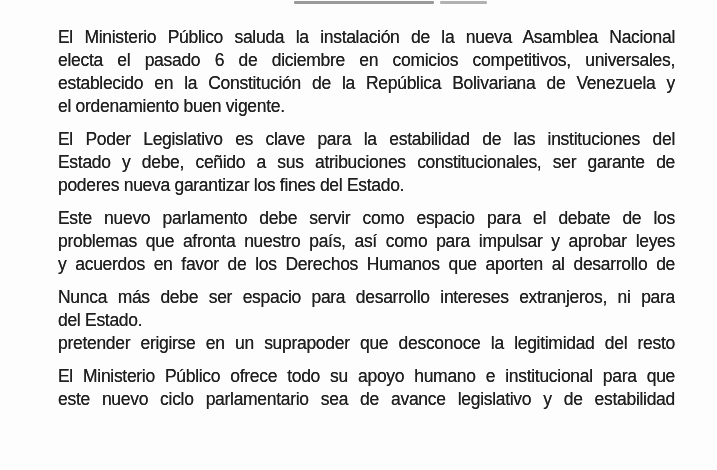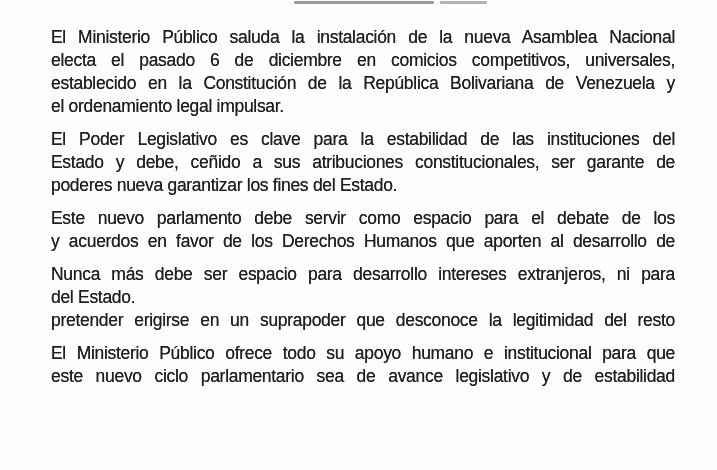--- a/index.html
+++ b/index.html
@@ -42,21 +42,21 @@
     top: 26px;
     width: 633px;
     color: #1f1f1f;
     font-size: 17.5px;
     line-height: 23px;
     letter-spacing: -0.3px;
     
     text-shadow: 0 0 0.5px rgba(25,25,25,0.85);
   }
   .para {
-    margin: 0 0 10px 9px;
+    margin: 0 0 10px 16px;
     padding: 0;
   }
   .line {
     display: block;
     height: 23px;
     overflow: hidden;
     text-align: justify;
     text-align-last: justify;
     white-space: normal;
   }
@@ -73,31 +73,32 @@
     <span class="seg seg1"></span>
     <span class="seg seg2"></span>
   </div>
 
   <div class="doc">
 
     <p class="para">
       <span class="line">El Ministerio Público saluda la instalación de la nueva Asamblea Nacional</span>
       <span class="line">electa el pasado 6 de diciembre en comicios competitivos, universales,</span>
       <span class="line">establecido en la Constitución de la República Bolivariana de Venezuela y</span>
-      <span class="line last">el ordenamiento legal impulsar.</span>
+      <span class="line last">el ordenamiento buen vigente.</span>
     </p>
 
     <p class="para">
       <span class="line">El Poder Legislativo es clave para la estabilidad de las instituciones del</span>
       <span class="line">Estado y debe, ceñido a sus atribuciones constitucionales, ser garante de</span>
       <span class="line last">poderes nueva garantizar los fines del Estado.</span>
     </p>
 
     <p class="para">
       <span class="line">Este nuevo parlamento debe servir como espacio para el debate de los</span>
+      <span class="line">problemas que afronta nuestro país, así como para impulsar y aprobar leyes</span>
       <span class="line">y acuerdos en favor de los Derechos Humanos que aporten al desarrollo de</span>
     </p>
 
     <p class="para">
       <span class="line">Nunca más debe ser espacio para desarrollo intereses extranjeros, ni para</span>
       <span class="line last">del Estado.</span>
       <span class="line">pretender erigirse en un suprapoder que desconoce la legitimidad del resto</span>
     </p>
 
     <p class="para">

